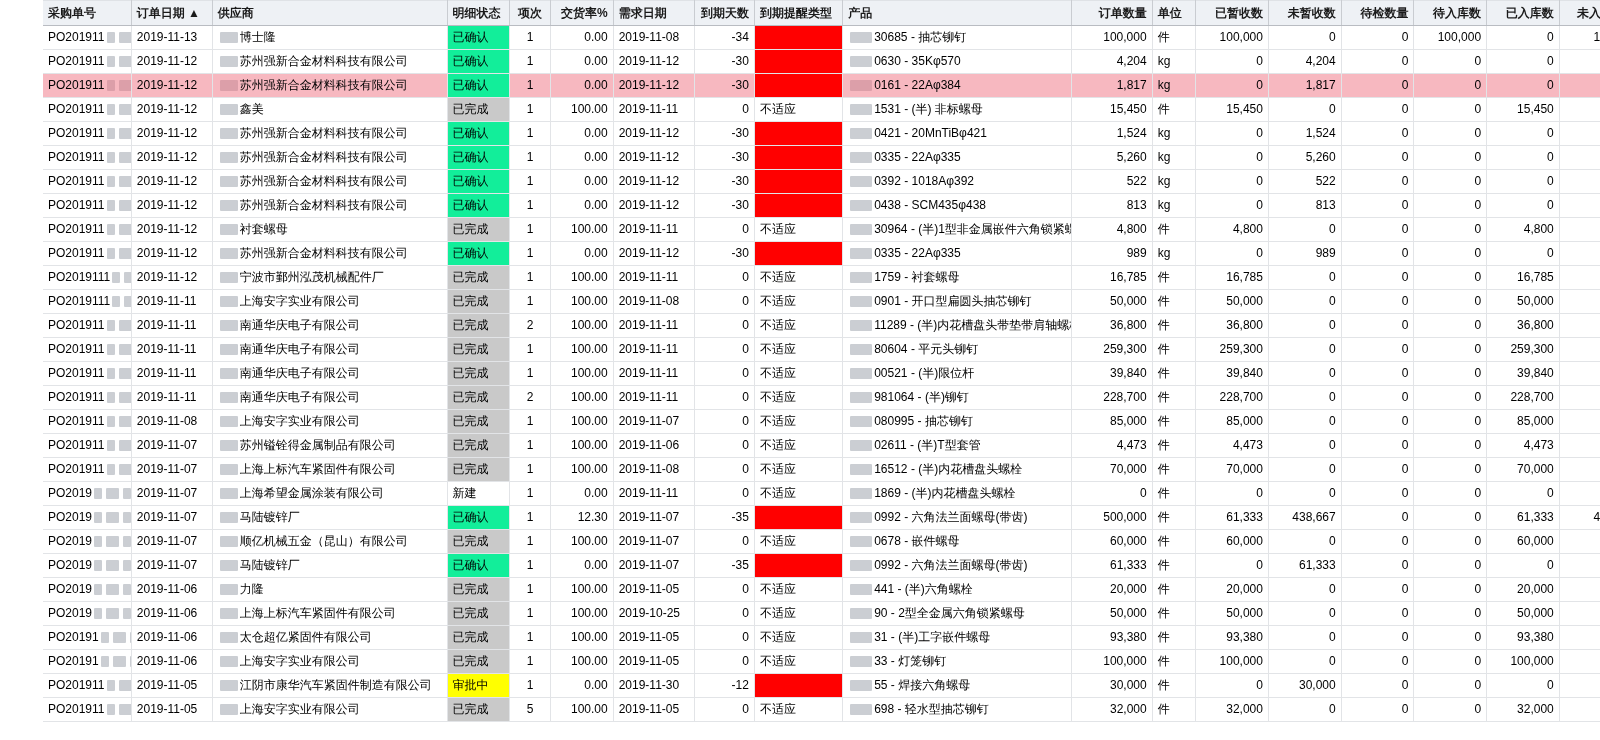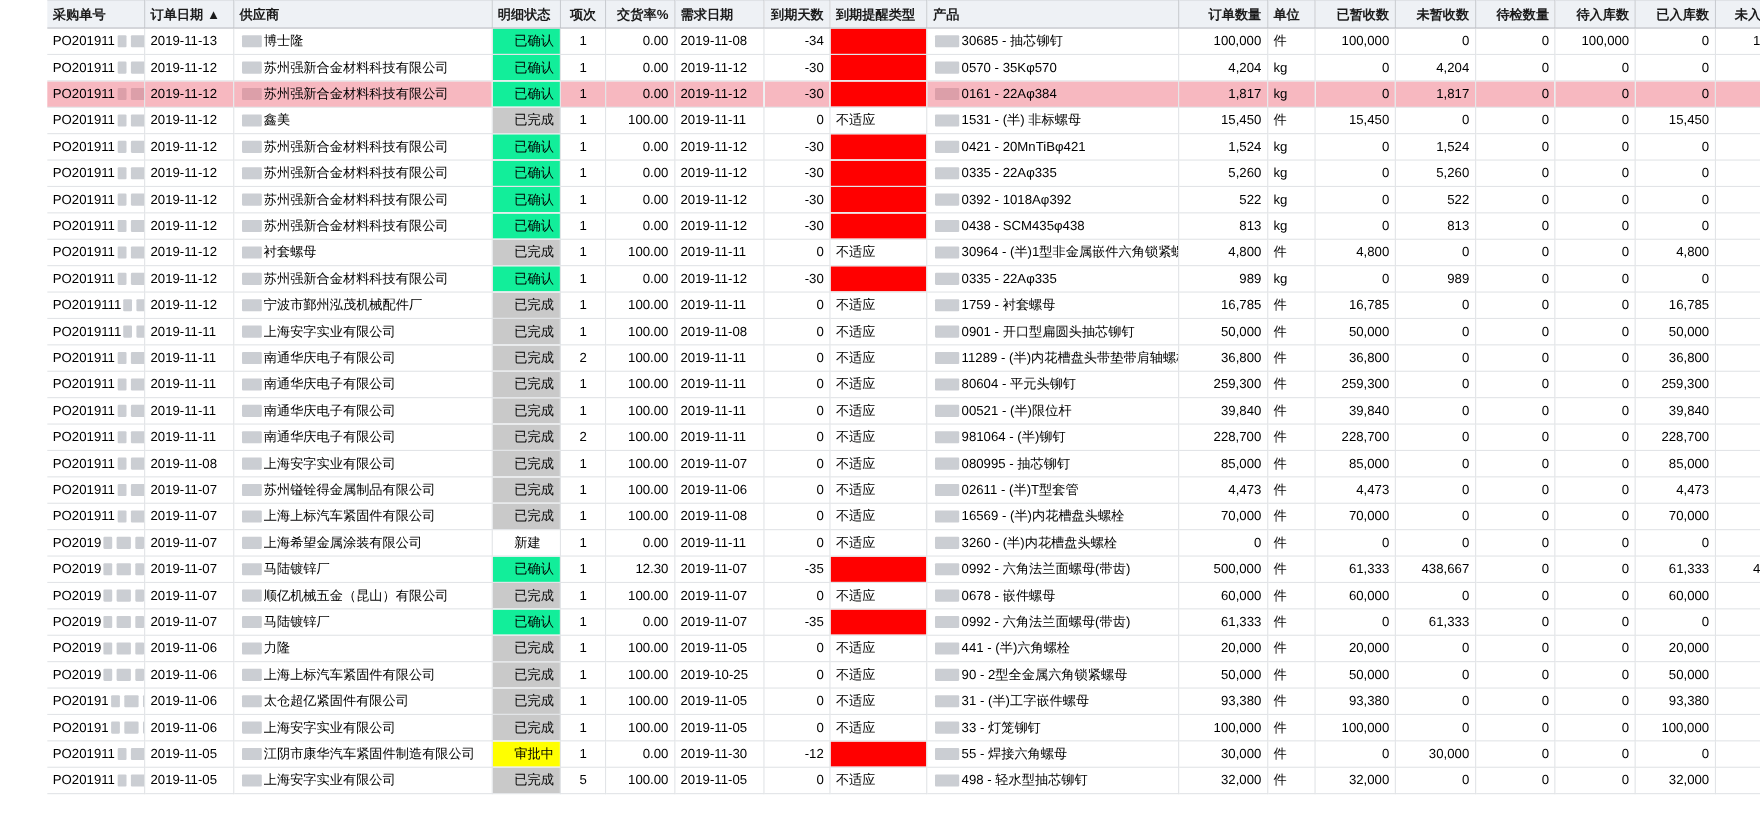--- a/index.html
+++ b/index.html
@@ -29,21 +29,21 @@
     padding:0 5px;
     white-space:nowrap;
     overflow:hidden;
     font-size:12px;
     line-height:23px;
   }
   tbody td.num{text-align:right;}
   tbody td.ctr{text-align:center;}
   tbody tr.sel td{background:#f7b8c0;}
   
-  .pill{display:block;width:calc(100% + 10px);margin:0 -5px;height:23px;line-height:23px;padding:0 20px;}
+  .pill{display:block;width:calc(100% + 10px);margin:0 -5px;height:23px;line-height:23px;padding:0 5px;}
   .pill.green{background:#12ee9a;}
   .pill.gray{background:#c9c9c9;}
   .pill.yellow{background:#ffff00;}
   .pill.plain{background:transparent;}
   .warnbox{display:block;width:calc(100% + 10px);margin:0 -5px;height:23px;line-height:23px;padding:0 5px;background:#ff0000;color:#ff0000;}
   .noapply{color:#000;}
   
   .rd{display:inline-block;background:#c2c6cb;border-radius:1px;height:11px;vertical-align:middle;margin:0 2px;opacity:.85;}
   tr.sel .rd{background:#d79aa4;}
 </style>
@@ -126,21 +126,21 @@
           <td>
             <span class="pill green">已确认</span>
           </td>
           <td class="ctr">1</td>
           <td class="num">0.00</td>
           <td>2019-11-12</td>
           <td class="num">-30</td>
           <td>
             <span class="warnbox">到期提醒</span>
           </td>
-          <td><span class="rd" style="width: 22px;"></span><span>0570 - 35Kφ570</span></td>
+          <td><span class="rd" style="width: 22px;"></span><span>0630 - 35Kφ570</span></td>
           <td class="num">4,204</td>
           <td>kg</td>
           <td class="num">0</td>
           <td class="num">4,204</td>
           <td class="num">0</td>
           <td class="num">0</td>
           <td class="num">0</td>
           <td class="num">4,204</td>
         </tr>
         <tr class="sel">
@@ -512,21 +512,21 @@
           <td>2019-11-07</td>
           <td><span class="rd" style="width: 18px;"></span><span>上海上标汽车紧固件有限公司</span></td>
           <td>
             <span class="pill gray">已完成</span>
           </td>
           <td class="ctr">1</td>
           <td class="num">100.00</td>
           <td>2019-11-08</td>
           <td class="num">0</td>
           <td><span class="noapply">不适应</span></td>
-          <td><span class="rd" style="width: 22px;"></span><span>16569 - (半)内花槽盘头螺栓</span></td>
+          <td><span class="rd" style="width: 22px;"></span><span>16512 - (半)内花槽盘头螺栓</span></td>
           <td class="num">70,000</td>
           <td>件</td>
           <td class="num">70,000</td>
           <td class="num">0</td>
           <td class="num">0</td>
           <td class="num">0</td>
           <td class="num">70,000</td>
           <td class="num">0</td>
         </tr>
         <tr>
@@ -534,21 +534,21 @@
           <td>2019-11-07</td>
           <td><span class="rd" style="width: 18px;"></span><span>上海希望金属涂装有限公司</span></td>
           <td>
             <span class="pill plain">新建</span>
           </td>
           <td class="ctr">1</td>
           <td class="num">0.00</td>
           <td>2019-11-11</td>
           <td class="num">0</td>
           <td><span class="noapply">不适应</span></td>
-          <td><span class="rd" style="width: 22px;"></span><span>3260 - (半)内花槽盘头螺栓</span></td>
+          <td><span class="rd" style="width: 22px;"></span><span>1869 - (半)内花槽盘头螺栓</span></td>
           <td class="num">0</td>
           <td>件</td>
           <td class="num">0</td>
           <td class="num">0</td>
           <td class="num">0</td>
           <td class="num">0</td>
           <td class="num">0</td>
           <td class="num">0</td>
         </tr>
         <tr>
@@ -738,21 +738,21 @@
           <td>2019-11-05</td>
           <td><span class="rd" style="width: 18px;"></span><span>上海安字实业有限公司</span></td>
           <td>
             <span class="pill gray">已完成</span>
           </td>
           <td class="ctr">5</td>
           <td class="num">100.00</td>
           <td>2019-11-05</td>
           <td class="num">0</td>
           <td><span class="noapply">不适应</span></td>
-          <td><span class="rd" style="width: 22px;"></span><span>498 - 轻水型抽芯铆钉</span></td>
+          <td><span class="rd" style="width: 22px;"></span><span>698 - 轻水型抽芯铆钉</span></td>
           <td class="num">32,000</td>
           <td>件</td>
           <td class="num">32,000</td>
           <td class="num">0</td>
           <td class="num">0</td>
           <td class="num">0</td>
           <td class="num">32,000</td>
           <td class="num">0</td>
         </tr>
       </tbody>

